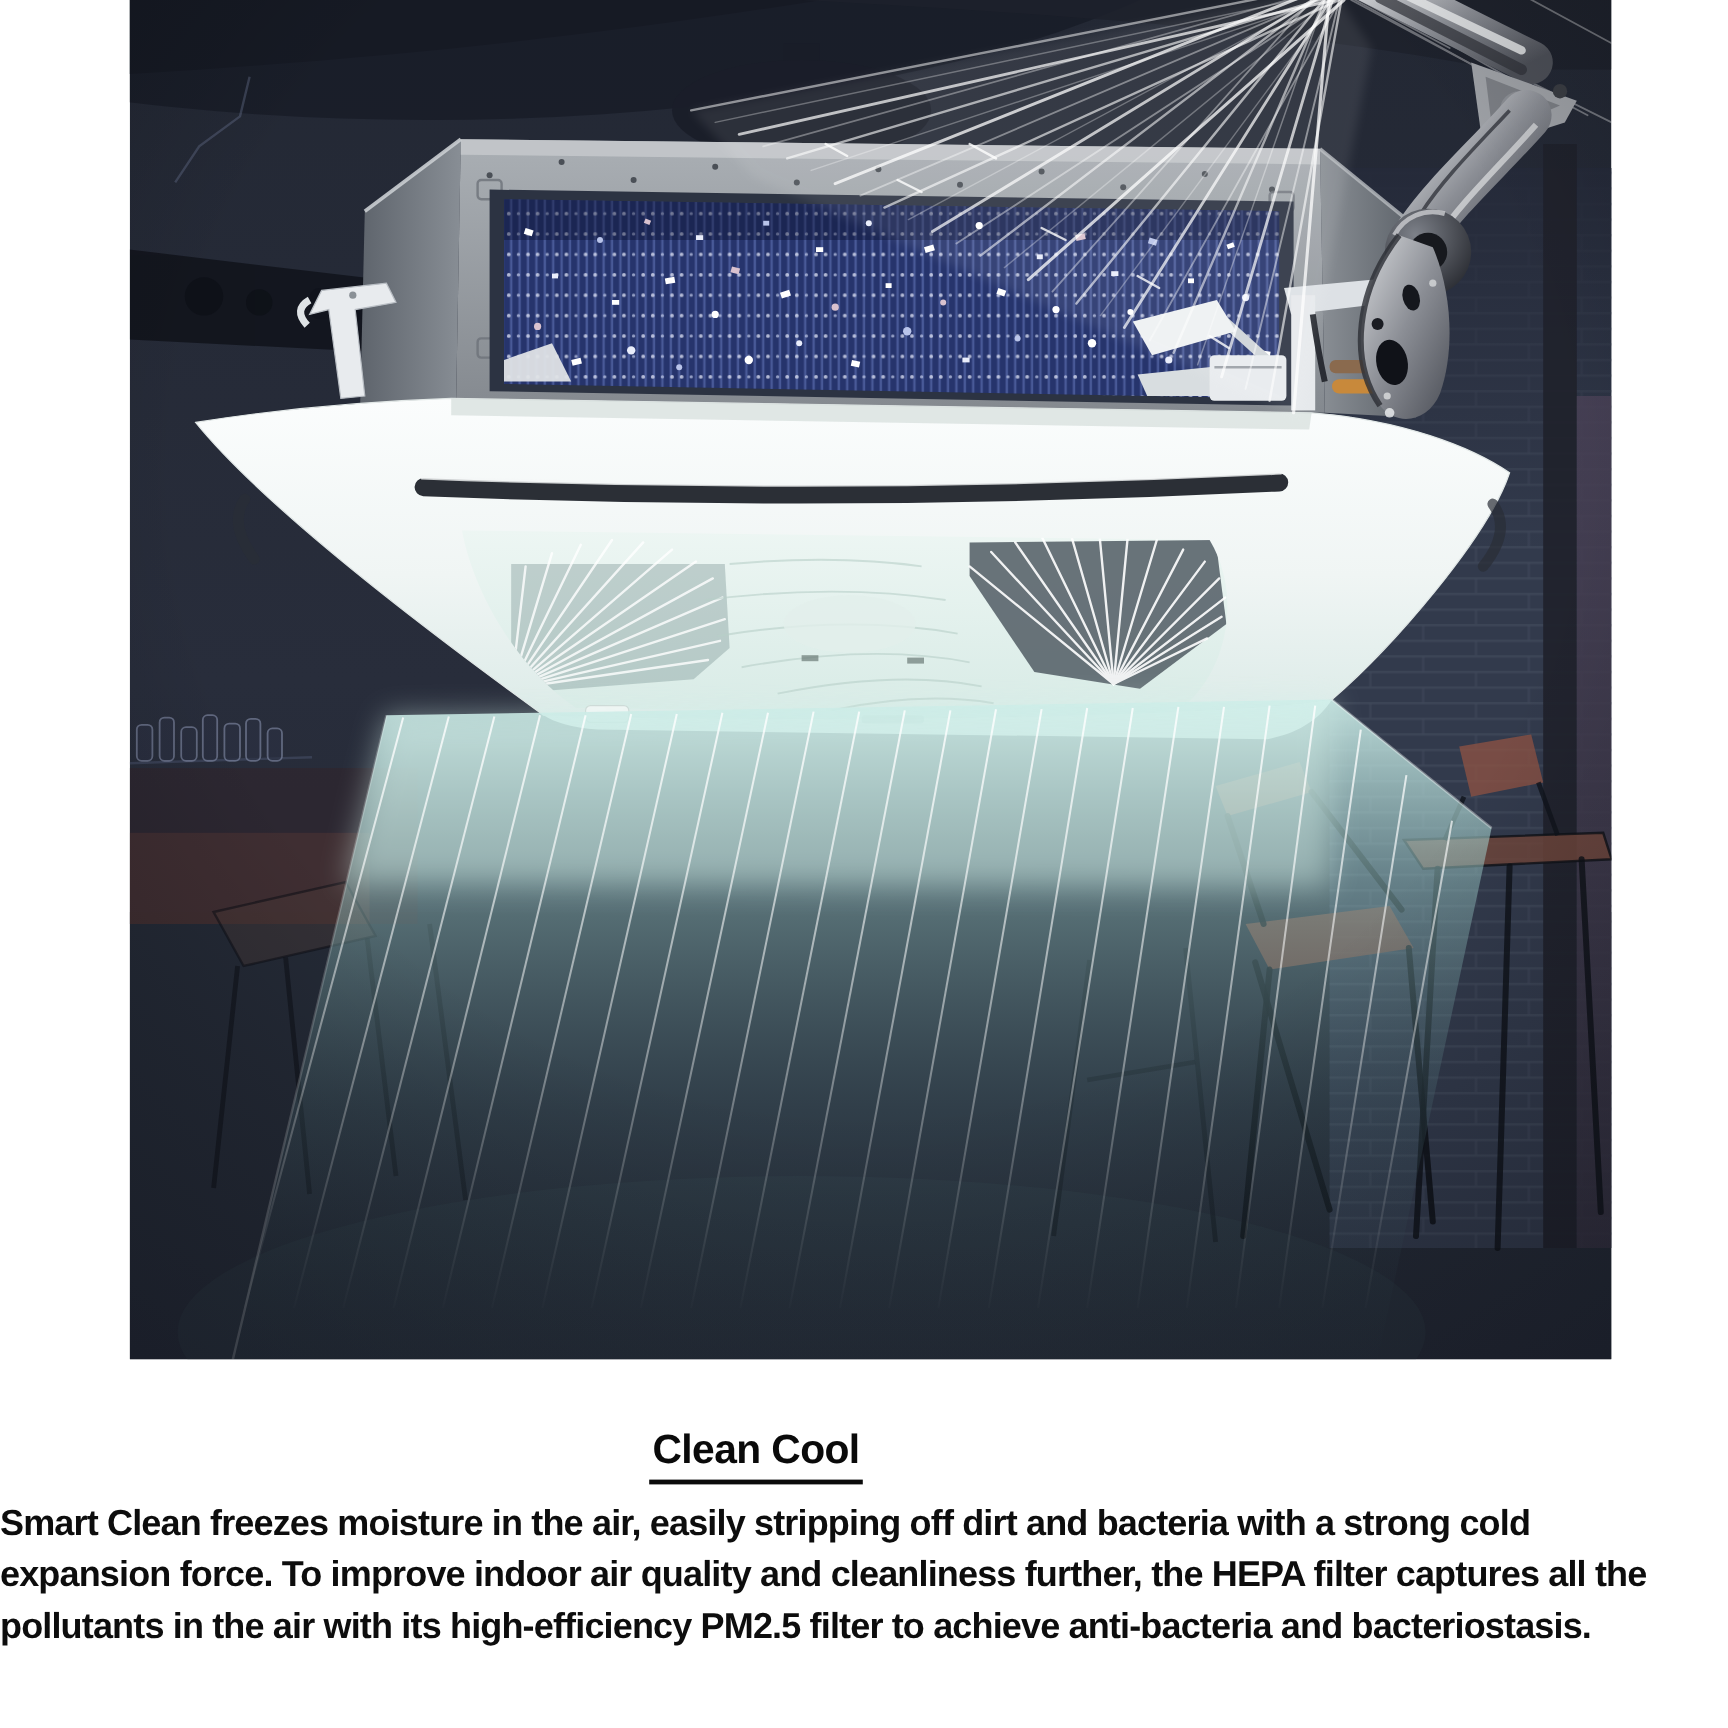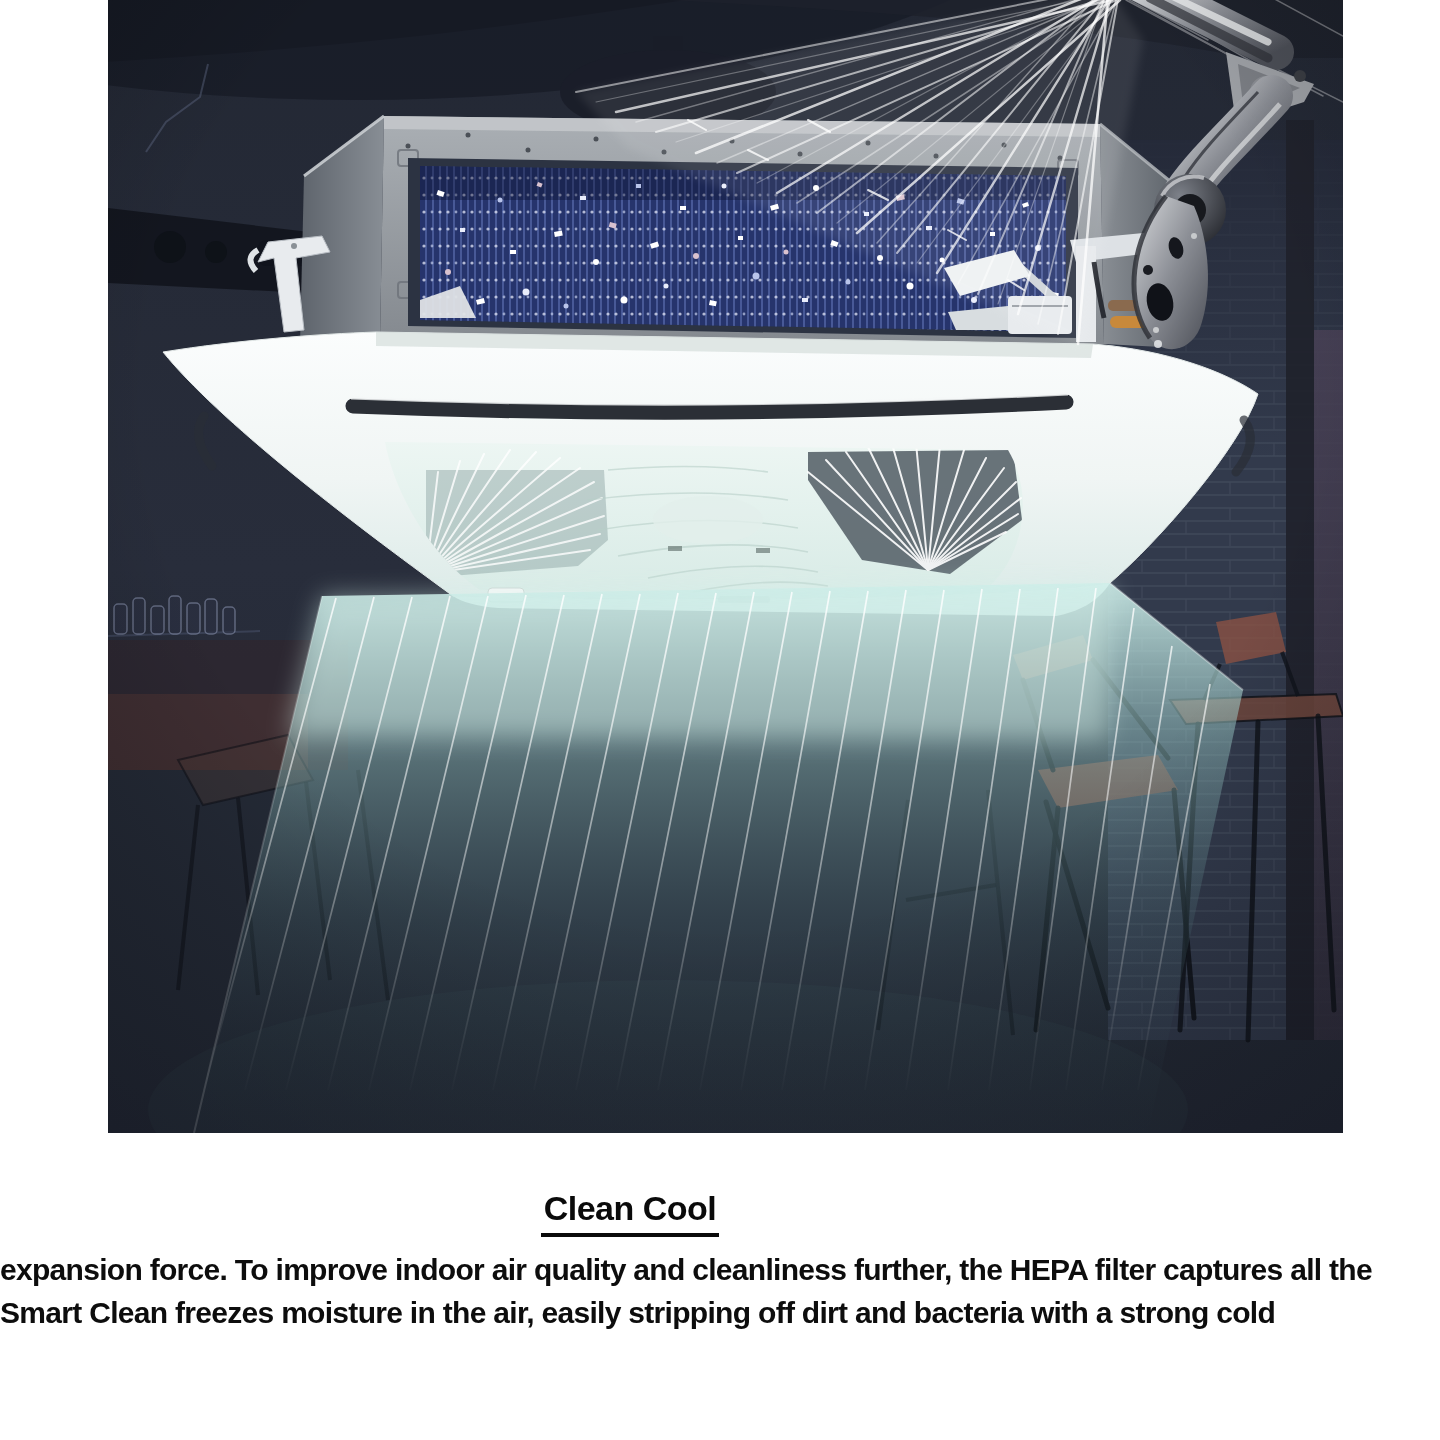--- a/index.html
+++ b/index.html
@@ -475,16 +475,17 @@
 
   <rect x="0" y="0" width="1235" height="1133" fill="url(#vign)"></rect>
 </svg>
 </figure>
 
 <div class="caption">
   <h2>
     <span>Clean Cool</span>
   </h2>
   <div class="para">
+    <div>Smart Clean freezes moisture in the air, easily stripping off dirt and bacteria with a strong cold</div>
     <div>expansion force. To improve indoor air quality and cleanliness further, the HEPA filter captures all the</div>
-    <div>Smart Clean freezes moisture in the air, easily stripping off dirt and bacteria with a strong cold</div>
+    <div>pollutants in the air with its high-efficiency PM2.5 filter to achieve anti-bacteria and bacteriostasis.</div>
   </div>
 </div>
 
 </body></html>

